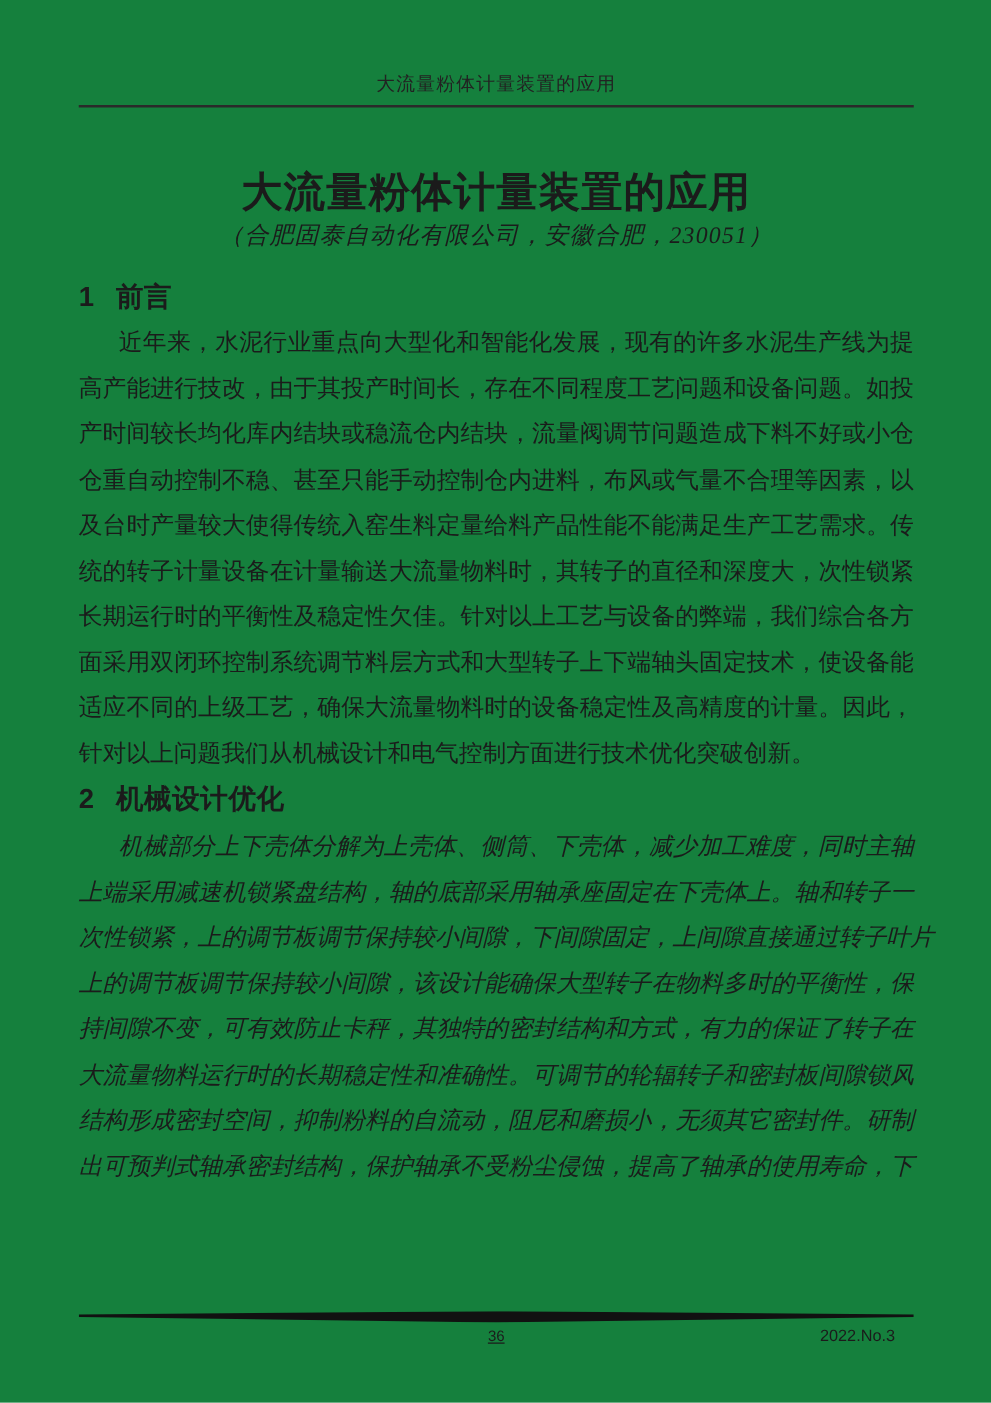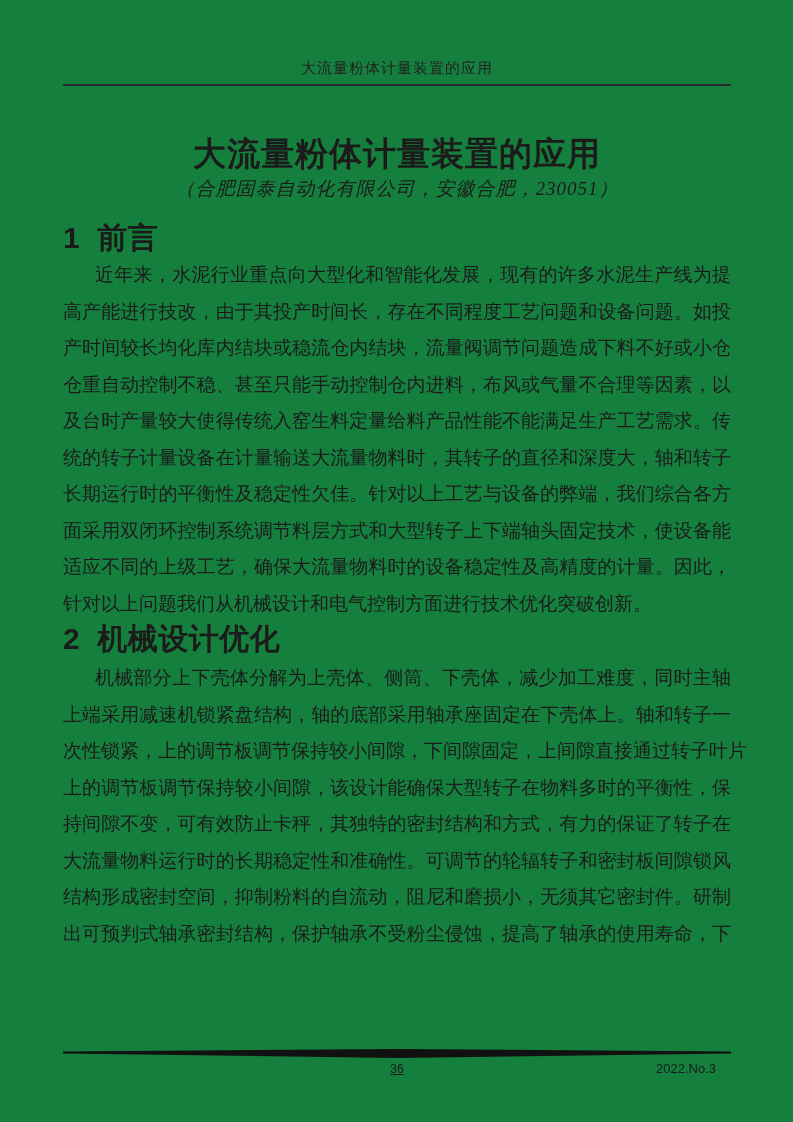--- a/index.html
+++ b/index.html
@@ -63,29 +63,29 @@
     line-height: 26px;
     text-align: center;
     font-style: italic;
     letter-spacing: 1px;
   }
   
   .sec-heading {
     margin: 0;
     font-family: "Liberation Sans", "DejaVu Sans", sans-serif;
     font-weight: bold;
-    font-size: 30px;
+    font-size: 22px;
     line-height: 30px;
     letter-spacing: 0.5px;
   }
   .sec-heading.first { margin-top: 21px; }
   .sec-heading.second { margin-top: 2px; }
   .sec-num { display: inline-block; margin-right: 17px; }
   .para { margin-top: 4px; }
-  .para.second { margin-top: 6px; }
+  .para.second { margin-top: 6px; font-style: italic; }
   .para .line {
     font-size: 19px;
     line-height: 36.5px;
     text-align: justify;
     text-align-last: justify;
     white-space: nowrap;
   }
   .para .line:first-child { text-indent: 32px; }
   .para .line.para-last { text-align-last: left; }
   
@@ -139,21 +139,21 @@
       <h2 class="sec-heading first">
         <span class="sec-num">1</span><span class="sec-title">前言</span>
       </h2>
 
       <div class="para first">
           <div class="line">近年来，水泥行业重点向大型化和智能化发展，现有的许多水泥生产线为提</div>
           <div class="line">高产能进行技改，由于其投产时间长，存在不同程度工艺问题和设备问题。如投</div>
           <div class="line">产时间较长均化库内结块或稳流仓内结块，流量阀调节问题造成下料不好或小仓</div>
           <div class="line">仓重自动控制不稳、甚至只能手动控制仓内进料，布风或气量不合理等因素，以</div>
           <div class="line">及台时产量较大使得传统入窑生料定量给料产品性能不能满足生产工艺需求。传</div>
-          <div class="line">统的转子计量设备在计量输送大流量物料时，其转子的直径和深度大，轴和转子</div>
+          <div class="line">统的转子计量设备在计量输送大流量物料时，其转子的直径和深度大，次性锁紧</div>
           <div class="line">长期运行时的平衡性及稳定性欠佳。针对以上工艺与设备的弊端，我们综合各方</div>
           <div class="line">面采用双闭环控制系统调节料层方式和大型转子上下端轴头固定技术，使设备能</div>
           <div class="line">适应不同的上级工艺，确保大流量物料时的设备稳定性及高精度的计量。因此，</div>
           <div class="line para-last">针对以上问题我们从机械设计和电气控制方面进行技术优化突破创新。</div>
         </div>
 
       <h2 class="sec-heading second">
         <span class="sec-num">2</span><span class="sec-title">机械设计优化</span>
       </h2>
 

